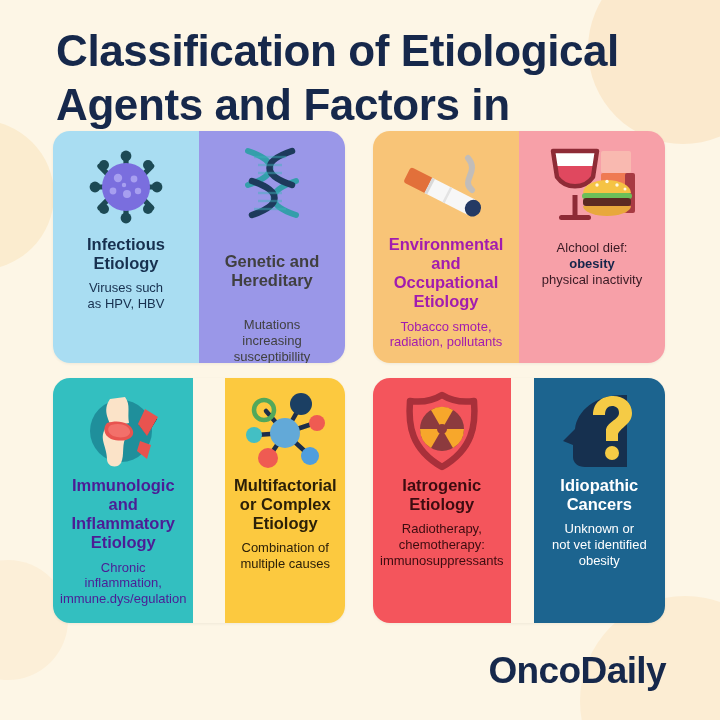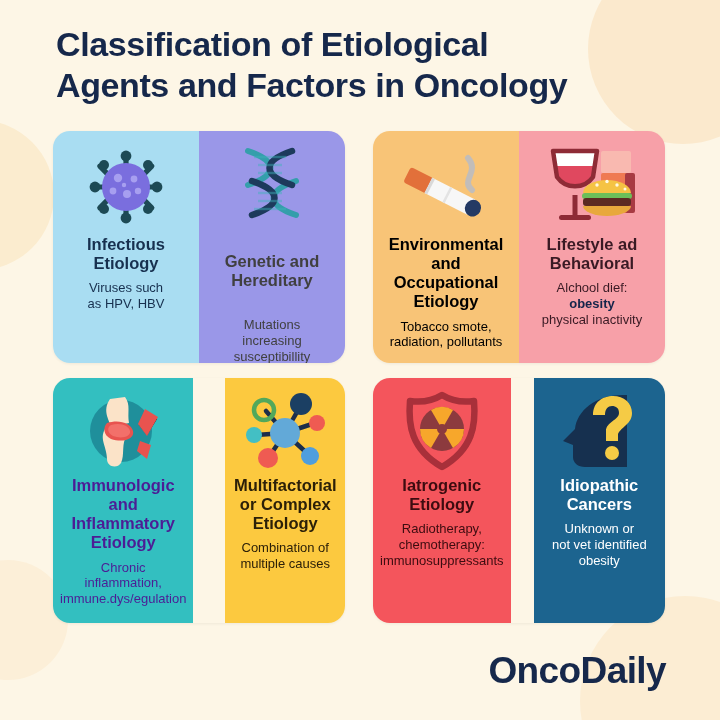--- a/index.html
+++ b/index.html
@@ -14,21 +14,21 @@
   
   .blob{position:absolute;border-radius:50%;pointer-events:none;}
   .blob-tr{width:190px;height:190px;right:-58px;top:-46px;background:#fbe9cd;}
   .blob-l{width:150px;height:150px;left:-96px;top:120px;background:#fbeccf;}
   .blob-br{width:210px;height:210px;right:-70px;bottom:-86px;background:#fcedd3;}
   .blob-bl{width:120px;height:120px;left:-52px;bottom:40px;background:#fcefd8;}
 
   
   .title{
     position:absolute;left:56px;top:24px;width:620px;
-    color:#16284b;font-size:34px;line-height:1.22;
+    color:#16284b;font-size:44px;line-height:1.22;
     font-weight:bold;letter-spacing:-0.4px;
   }
   .title .l{display:block;}
 
   
   .grid{position:absolute;left:53px;top:131px;width:614px;height:519px;}
   .card{
     position:absolute;width:292px;height:232px;
     border-radius:17px;overflow:hidden;display:flex;
     box-shadow:0 1px 3px rgba(0,0,0,.06);
@@ -49,21 +49,21 @@
   .h-title{font-size:16.5px;font-weight:bold;line-height:1.16;margin-top:2px;}
   .h-sub{font-size:13px;line-height:1.22;margin-top:7px;font-weight:normal;}
   .h-sub b{font-weight:bold;}
 
   
   .p-infect{background:#a9ddf2;}
   .p-infect .h-title,.p-infect .h-sub{color:#17304f;}
   .p-genetic{background:#9a97e8;}
   .p-genetic .h-title,.p-genetic .h-sub{color:#404040;margin-top:27px;}
   .p-env{background:#f8c477;}
-  .p-env .h-title,.p-env .h-sub{color:#000000;}
+  .p-env .h-title,.p-env .h-sub{color:#a21caf;}
   .p-life{background:#f7a0a8;}
   .p-life .h-title,.p-life .h-sub{color:#3a1a24;}
   .p-life .h-sub b{color:#15244a;}
   .p-immu{background:#33bfc0;}
   .p-immu .h-title,.p-immu .h-sub{color:#4c1d95;}
   .p-multi{background:#fcc93f;margin-left:32px;}
   .p-multi .h-title,.p-multi .h-sub{color:#2c2008;}
   .p-iatro{background:#f4555c;}
   .p-iatro .h-title,.p-iatro .h-sub{color:#3d0c10;}
   .p-idio{background:#1c648f;margin-left:23px;}
@@ -216,24 +216,20 @@
                   <circle cx="68" cy="38.5" r="1.7"></circle>
                 <circle cx="78" cy="42" r="1.7"></circle>
                   <circle cx="86" cy="46" r="1.5"></circle>
               </g>
               <rect x="43" y="50" width="50" height="6" rx="3" fill="#6bbf59"></rect>
               <rect x="44" y="55" width="48" height="8" rx="3" fill="#5c2a22"></rect>
               <path d="M44 63 A24 10 0 0 0 92 63 Z" fill="#e8a83c"></path>
             </g>
           </svg>
         </div>
-        <div class="h-title">
-          <span>Lifestyle ad</span><br>
-          <span>Behavioral</span>
-        </div>
         <div class="h-sub">
           <span>Alchool  dief:</span><br>
           <b>obesity</b><br>
           <span>physical inactivity</span>
         </div>
       </div>
     </div>
 
     <div class="card c-bl r2">
 

